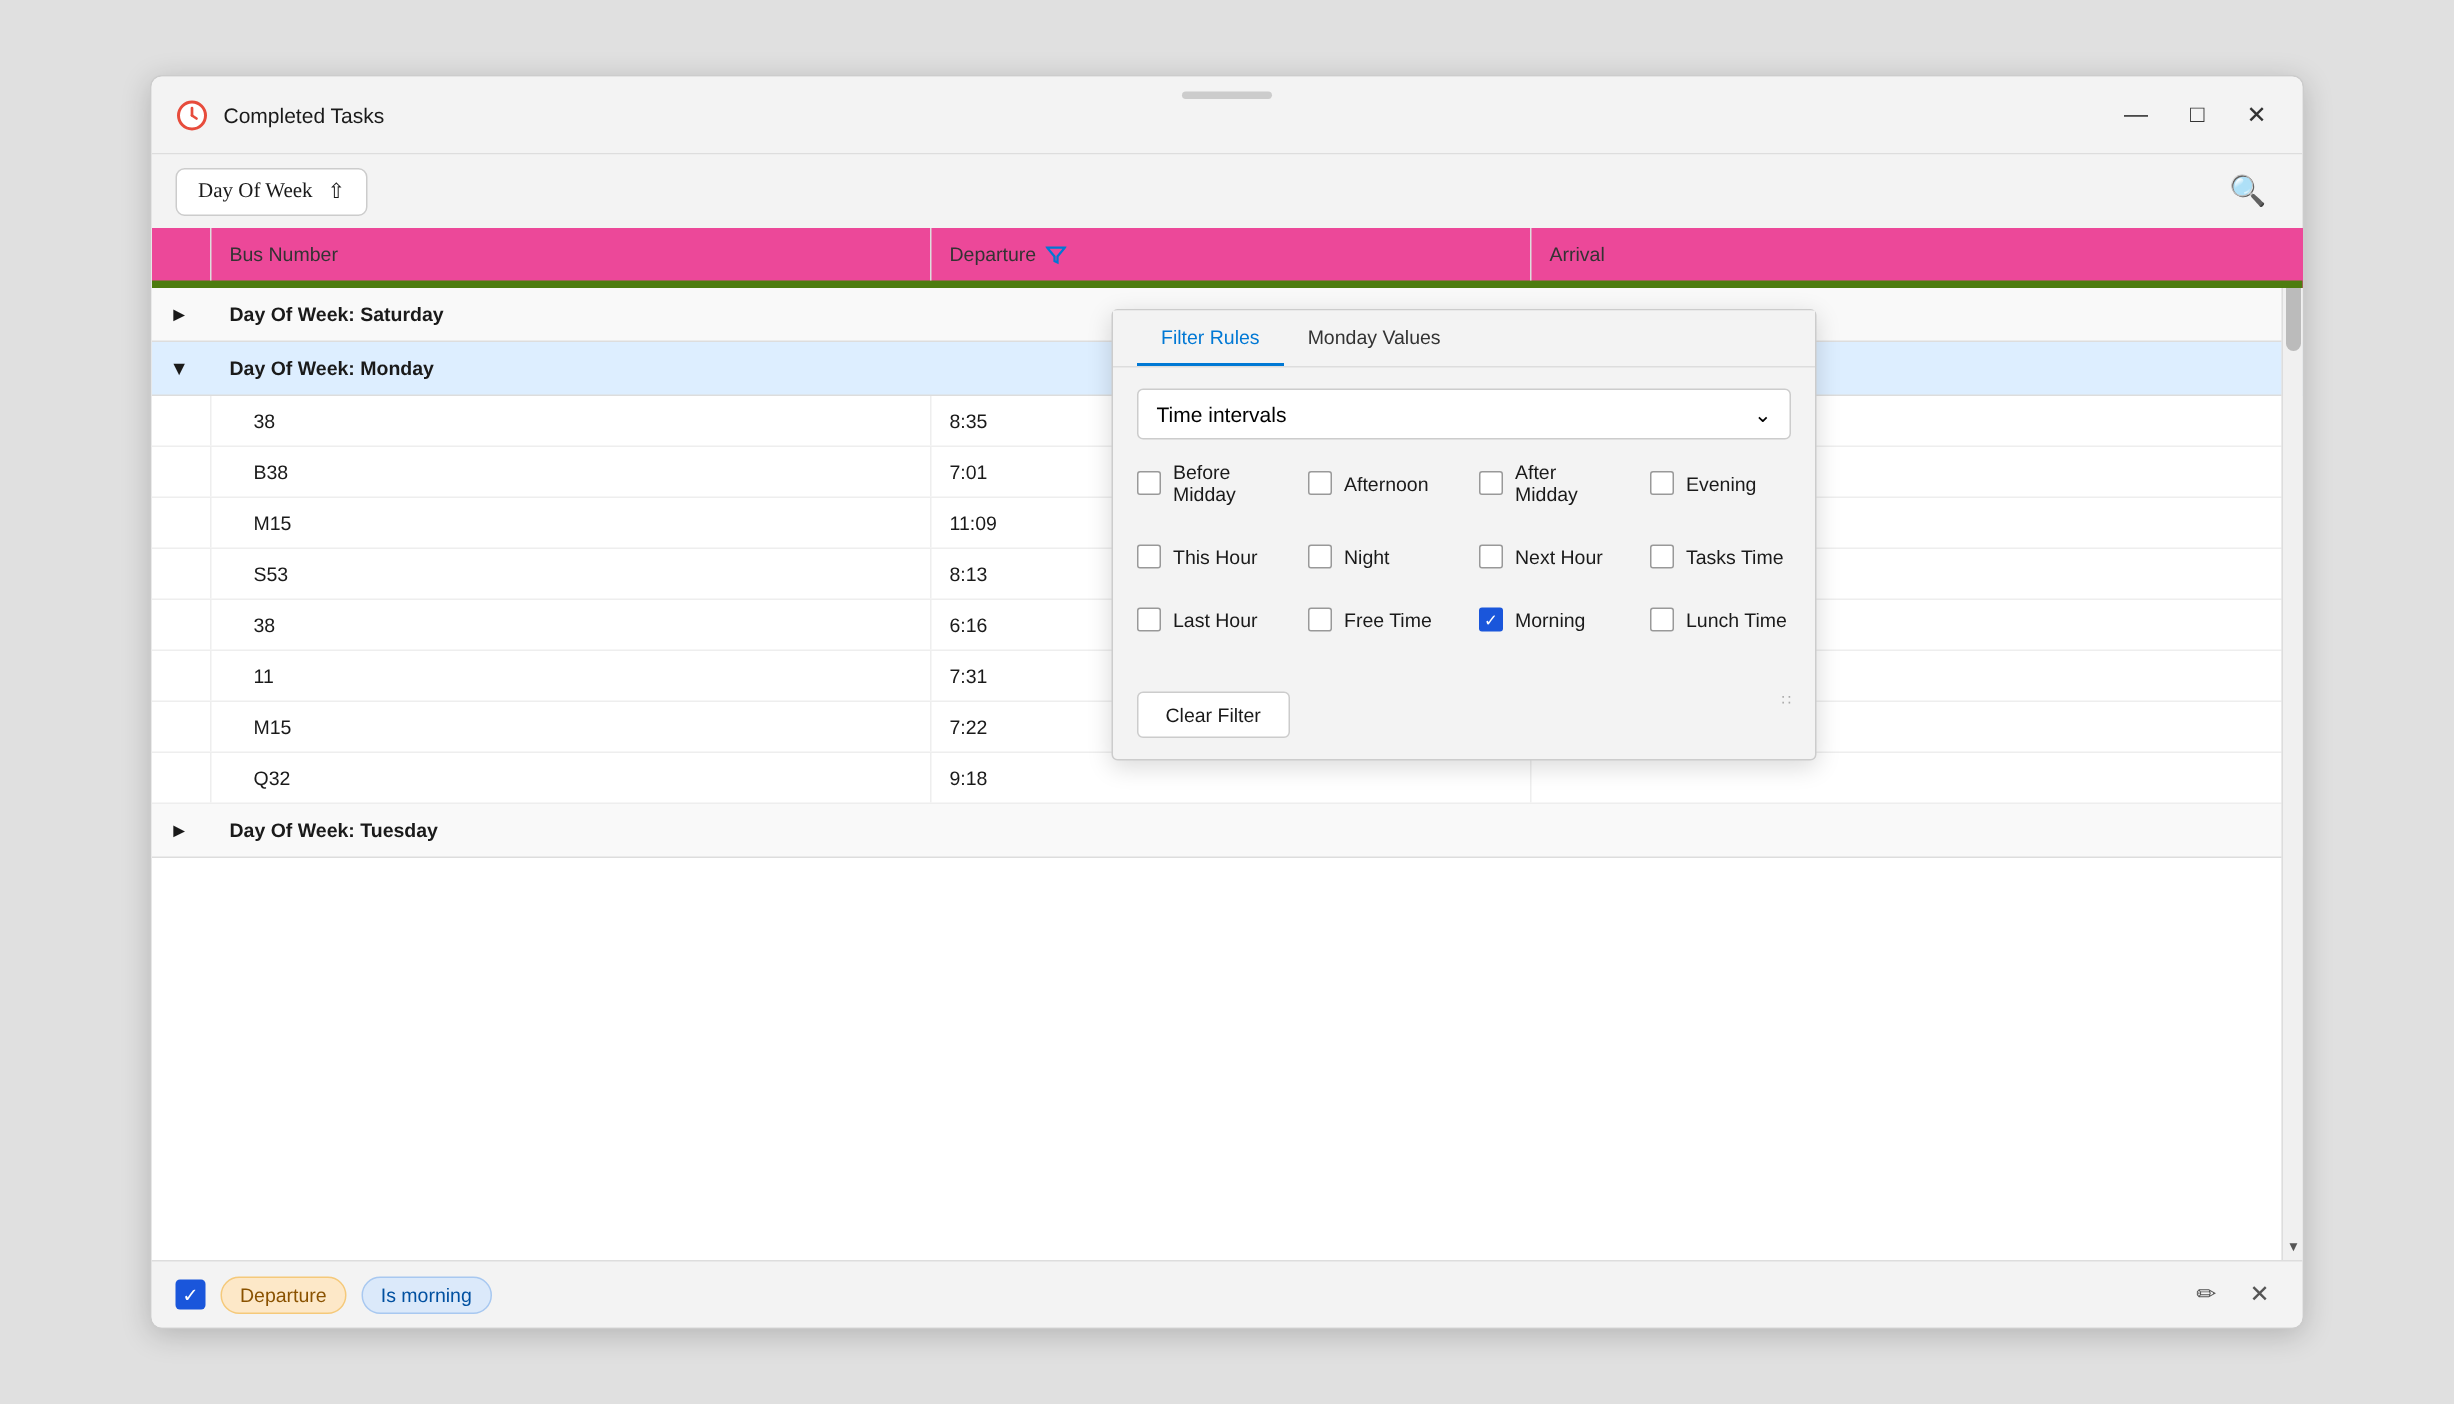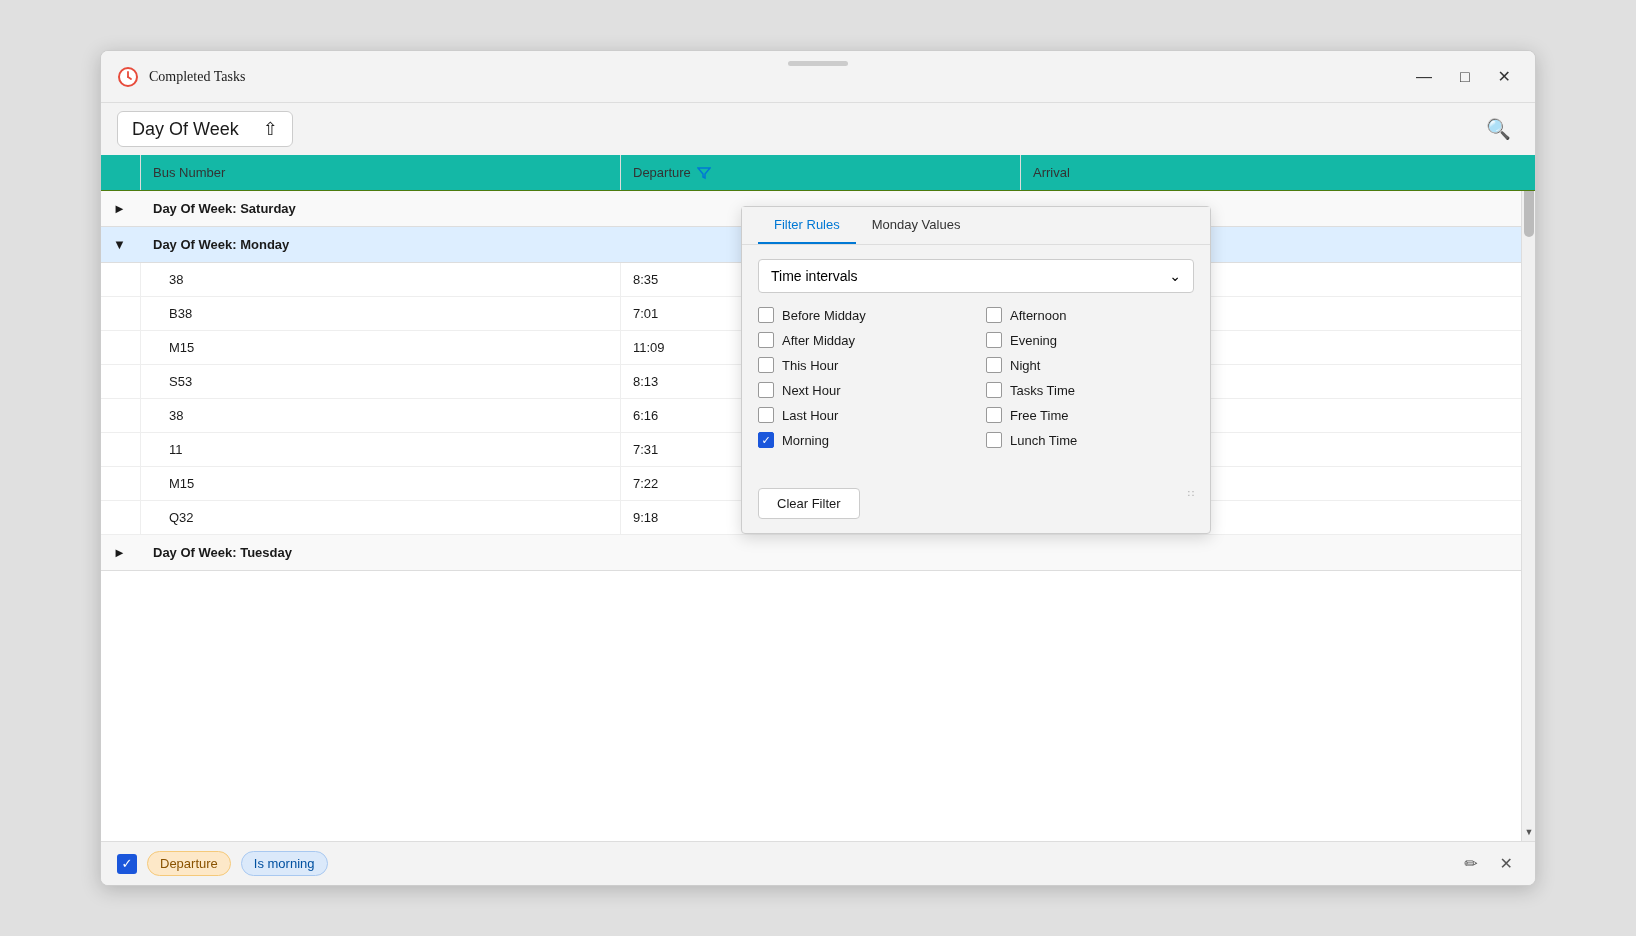--- a/index.html
+++ b/index.html
@@ -39,21 +39,20 @@
       gap: 10px;
     }
     .app-icon {
       width: 22px;
       height: 22px;
     }
     .title-text {
       font-size: 14px;
       font-weight: 400;
       color: #1a1a1a;
-      font-family: Liberation Serif, serif;
     }
     .window-controls {
       display: flex;
       gap: 12px;
       align-items: center;
     }
     .win-btn {
       background: none;
       border: none;
       cursor: pointer;
@@ -66,49 +65,50 @@
     .toolbar {
       display: flex;
       align-items: center;
       justify-content: space-between;
       padding: 8px 16px;
       background: #f3f3f3;
     }
     .dropdown-btn {
       display: flex;
       align-items: center;
-      gap: 24px;
+      gap: 10px;
       padding: 6px 14px;
       border: 1px solid #ccc;
       background: white;
       border-radius: 6px;
       cursor: pointer;
-      font-size: 18px;
+      font-size: 14px;
       color: #1a1a1a;
+      font-family: Liberation Serif, serif;
     }
     .search-btn {
       background: none;
       border: none;
       cursor: pointer;
       font-size: 20px;
       color: #333;
       padding: 4px 8px;
     }
 
     .table-container {
       flex: 1;
       overflow: hidden;
       position: relative;
       background: white;
     }
     .table-header {
       display: grid;
       grid-template-columns: 40px 480px 400px 1fr;
-      border-bottom: 1px solid #4d7c0f;
-      background: #14b8a6;
+      border-bottom: 5px solid #4d7c0f;
+      background: #ec4899;
       position: sticky;
       top: 0;
       z-index: 10;
     }
     .th {
       padding: 10px 12px;
       font-size: 13px;
       font-weight: 500;
       color: #333;
       border-right: 1px solid #ddd;
@@ -226,22 +226,22 @@
       padding: 8px 12px;
       border: 1px solid #ccc;
       background: white;
       border-radius: 4px;
       font-size: 14px;
       cursor: pointer;
       margin-bottom: 14px;
     }
     .checkbox-grid {
       display: grid;
-      grid-template-columns: 1fr 1fr;
-      gap: 9px 20px;
+      grid-template-columns: 1fr 1fr 1fr 1fr;
+      gap: 26px 20px;
       margin-bottom: 16px;
     }
     .checkbox-item {
       display: flex;
       align-items: center;
       gap: 8px;
       font-size: 13px;
       color: #1a1a1a;
       cursor: pointer;
     }

